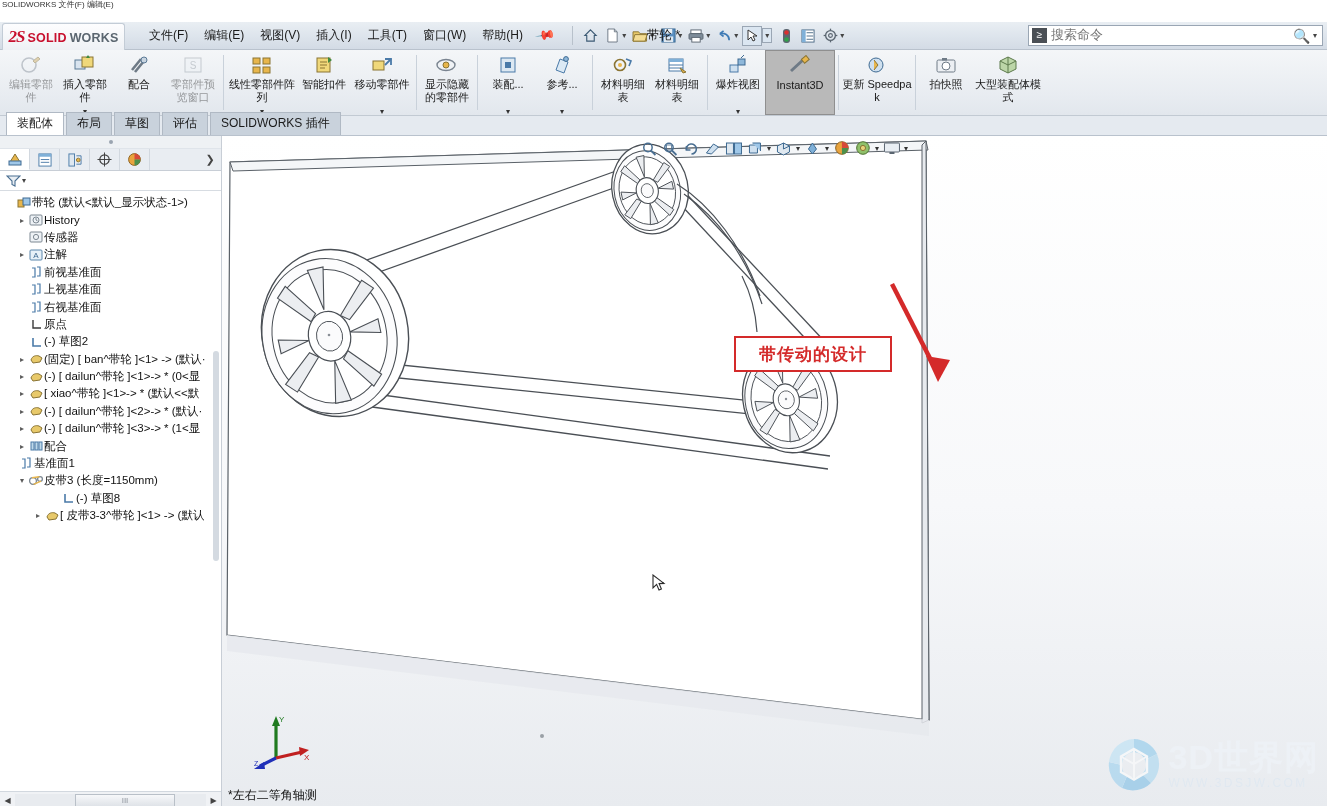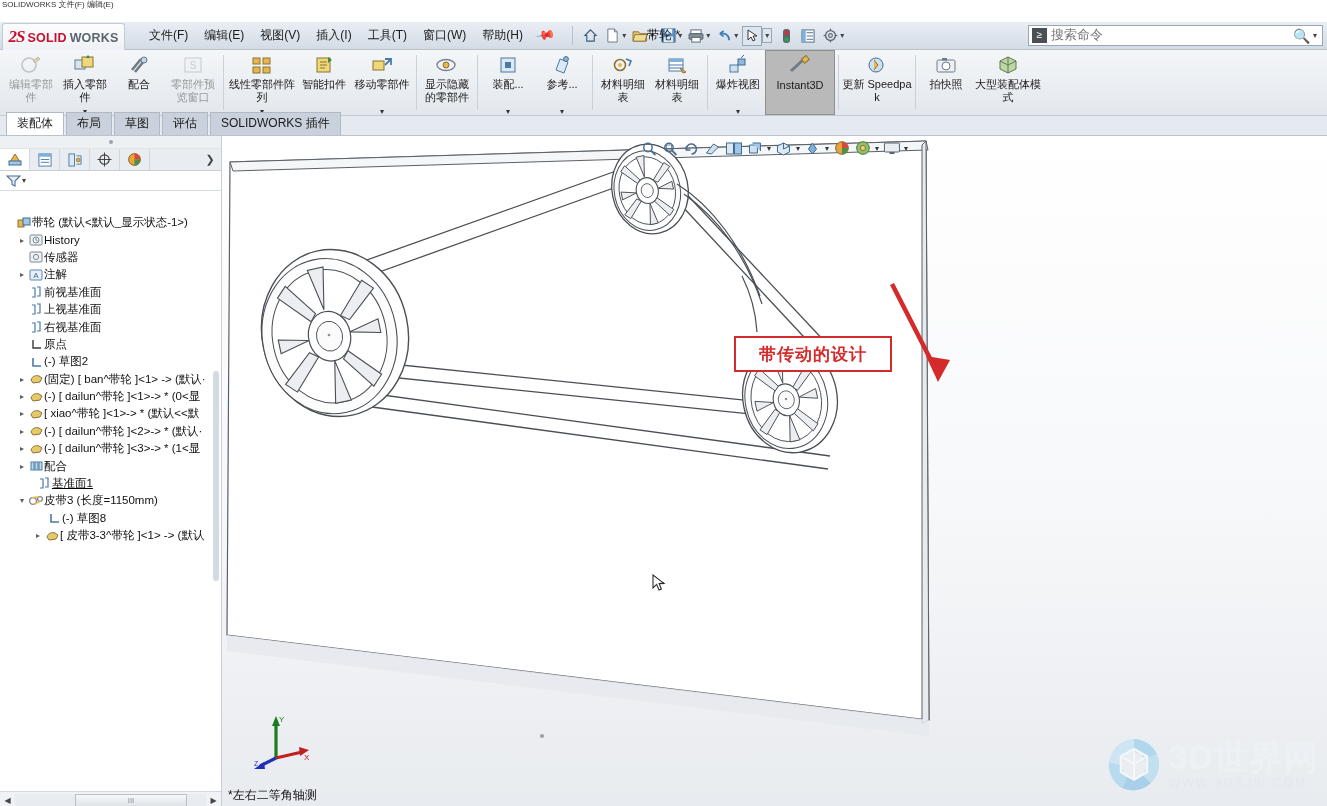--- a/index.html
+++ b/index.html
@@ -122,33 +122,33 @@
   .panel-handle .dot { width:4px;height:4px;border-radius:50%;background:#9aa4b0;}
   .tree-tabs { height: 22px; display:flex; align-items:stretch; background:#e9edf2;
                border-bottom:1px solid #c8ced6; }
   .tt { width: 30px; display:flex; align-items:center; justify-content:center;
         border-right:1px solid #d2d8df; cursor:default; }
   .tt.sel { background:#ffffff; border-bottom: 1px solid #fff; }
   .tt-more { margin-left:auto; width:22px; display:flex;align-items:center;justify-content:center;
              color:#444; font-size:11px; }
   .filterbar { height: 20px; border-bottom:1px solid #d7dce2; display:flex; align-items:center;
                padding-left:6px; gap:3px; background:#fff; }
-  .tree { flex:1; overflow:hidden; padding-top:3px; position:relative; font-size:11.5px;margin-top:20px; }
+  .tree { flex:1; overflow:hidden; padding-top:3px; position:relative; font-size:11.5px; }
   .trow { display:flex; align-items:center; height:17.4px; padding-left:4px; white-space:nowrap; cursor:default; }
   .tarrow { width:12px; text-align:center; color:#5b5b5b; font-size:8px; flex:0 0 12px;}
   .tico { width:16px; flex:0 0 16px; display:flex; align-items:center; justify-content:center; }
   .tlab { color:#111; overflow:hidden; }
   .tree-vscroll { position:absolute; right:1px; top:0; width:7px; height:100%; }
   .tree-vthumb { position:absolute; right:1px; top:160px; width:6px; height:210px;
                  background:#d4dae1; border-radius:3px; }
   .hscroll { height:17px; background:#f0f2f5; border-top:1px solid #d2d8df;
              display:flex; align-items:center; }
   .hs-arrow { width:15px; text-align:center; font-size:8px; color:#444; }
   .hs-track { flex:1; height:13px; background:#e8ebef; position:relative; }
-  .hs-thumb { position:absolute; left:60px; width:112px; top:0; height:13px;
+  .hs-thumb { position:absolute; left:60px; width:100px; top:0; height:13px;
               background:linear-gradient(to bottom,#f7f8fa,#dfe3e8); border:1px solid #b9c0c8;
               display:flex;align-items:center;justify-content:center;color:#8d949c;font-size:8px;}
 
   
   .viewport { flex:1; position:relative; overflow:hidden;
               background: linear-gradient(to bottom,#ffffff 0%,#f7f8fa 55%, #e8ebef 100%); }
   .hud { position:absolute; top:3px; left:50%; transform:translateX(-50%);
          display:flex; align-items:center; gap:2px; z-index:5; }
   .hud-btn { width:19px;height:18px; display:flex;align-items:center;justify-content:center; cursor:default;}
   .hud-car { font-size:8px;color:#333; margin:0 1px;}
@@ -711,21 +711,21 @@
           <span class="tico">
             <svg width="15" height="12" viewBox="0 0 15 12">
                 <rect x="2" y="2" width="3" height="8" fill="#bfd9ea" stroke="#4a7aa8"></rect>
                 <rect x="6" y="2" width="3" height="8" fill="#bfd9ea" stroke="#4a7aa8"></rect>
                 <rect x="10" y="2" width="3" height="8" fill="#bfd9ea" stroke="#4a7aa8"></rect>
               </svg>
           </span>
           <span class="tlab">配合</span>
         </div>
 
-        <div class="trow" style="padding-left:36px;text-decoration:underline;">
+        <div class="trow" style="padding-left:18px;">
           <span class="tico">
             <svg width="12" height="13" viewBox="0 0 12 13">
                 <path d="M2 2 h3 v9 h-3" fill="none" stroke="#4a7aa8" stroke-width="1.2"></path>
                 <path d="M7 1 h3 v9 h-3" fill="none" stroke="#4a7aa8" stroke-width="1.2"></path>
               </svg>
           </span>
           <span class="tlab">基准面1</span>
         </div>
 
         <div class="trow" style="padding-left:16px;">
@@ -733,21 +733,21 @@
           <span class="tico">
             <svg width="16" height="13" viewBox="0 0 16 13">
                 <ellipse cx="5" cy="7" rx="3.4" ry="3.4" fill="none" stroke="#7d8892" stroke-width="1.3"></ellipse>
                 <ellipse cx="12" cy="5" rx="2.4" ry="2.4" fill="none" stroke="#7d8892" stroke-width="1.3"></ellipse>
                 <path d="M4 3.8 L11.4 2.7 M5.6 10.3 L13 7.2" stroke="#e8b64c" stroke-width="1.4"></path>
               </svg>
           </span>
           <span class="tlab">皮带3 (长度=1150mm)</span>
         </div>
 
-        <div class="trow" style="padding-left:46px;">
+        <div class="trow" style="padding-left:60px;">
           <span class="tico">
             <svg width="13" height="12" viewBox="0 0 13 12">
                 <path d="M3 2 v8 h8" fill="none" stroke="#4a7aa8" stroke-width="1.6"></path>
               </svg>
           </span>
           <span class="tlab">(-) 草图8</span>
         </div>
 
         <div class="trow" style="padding-left:32px;">
           <span class="tarrow">▸</span>

